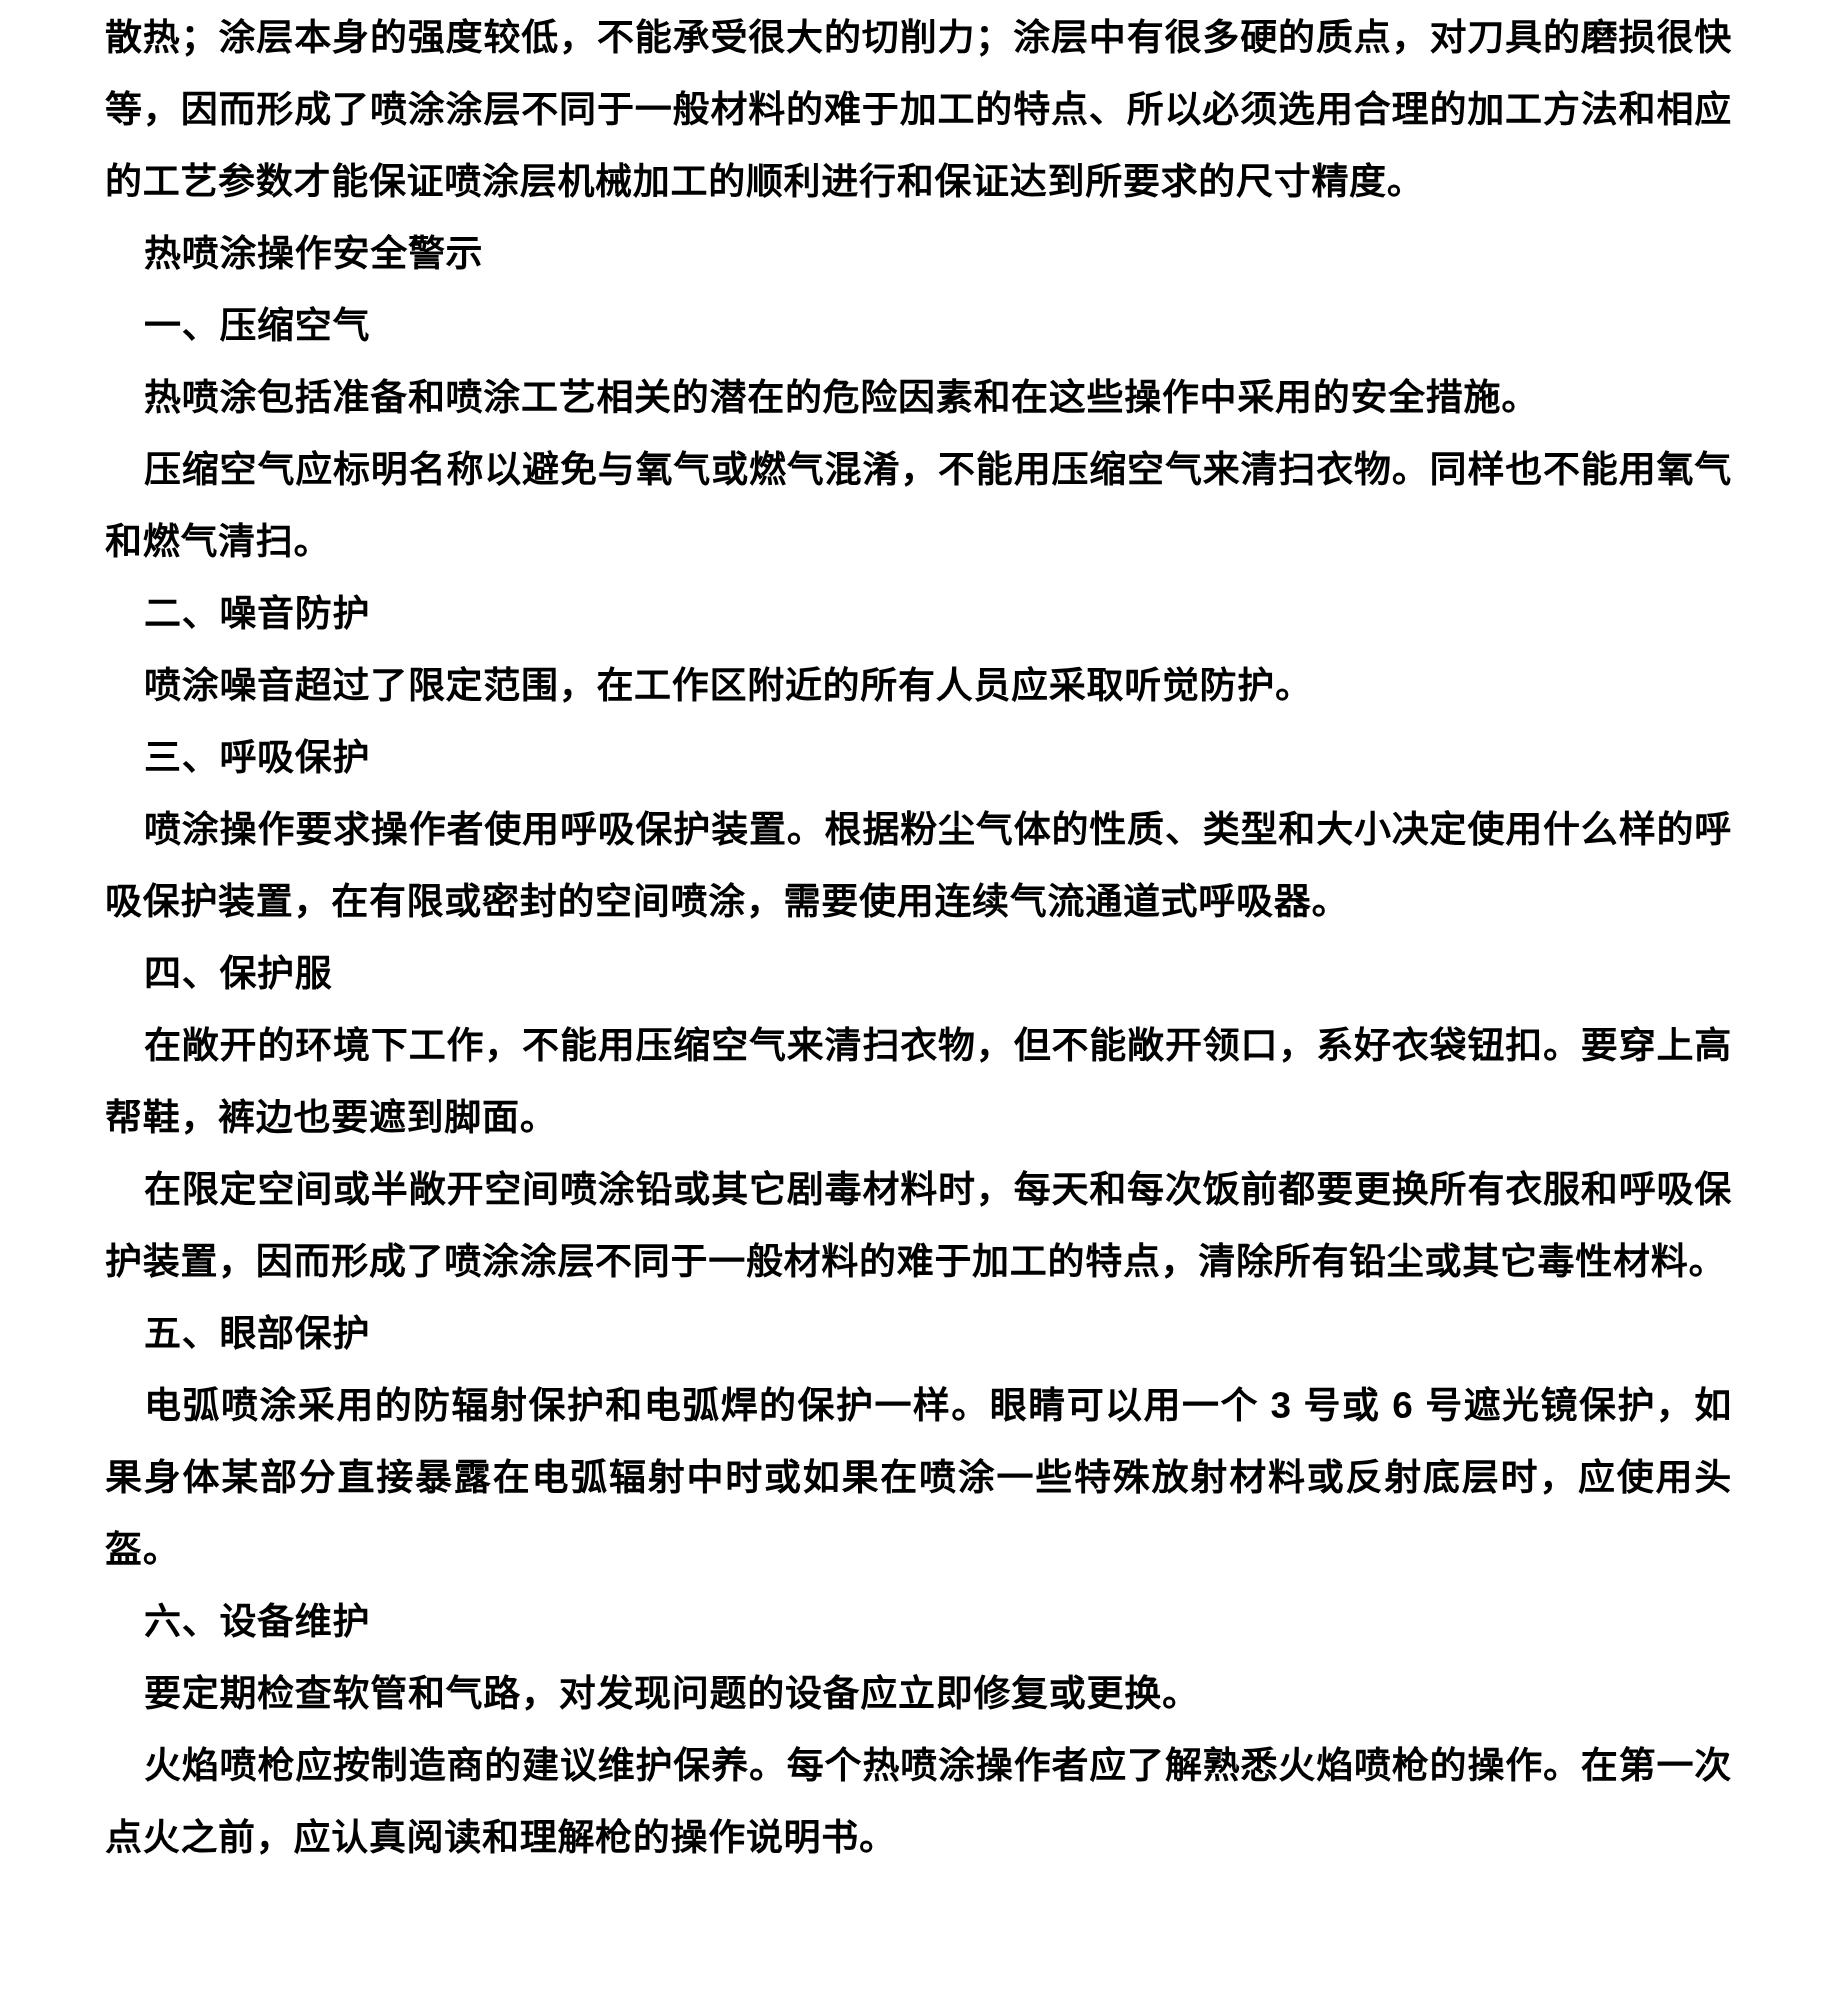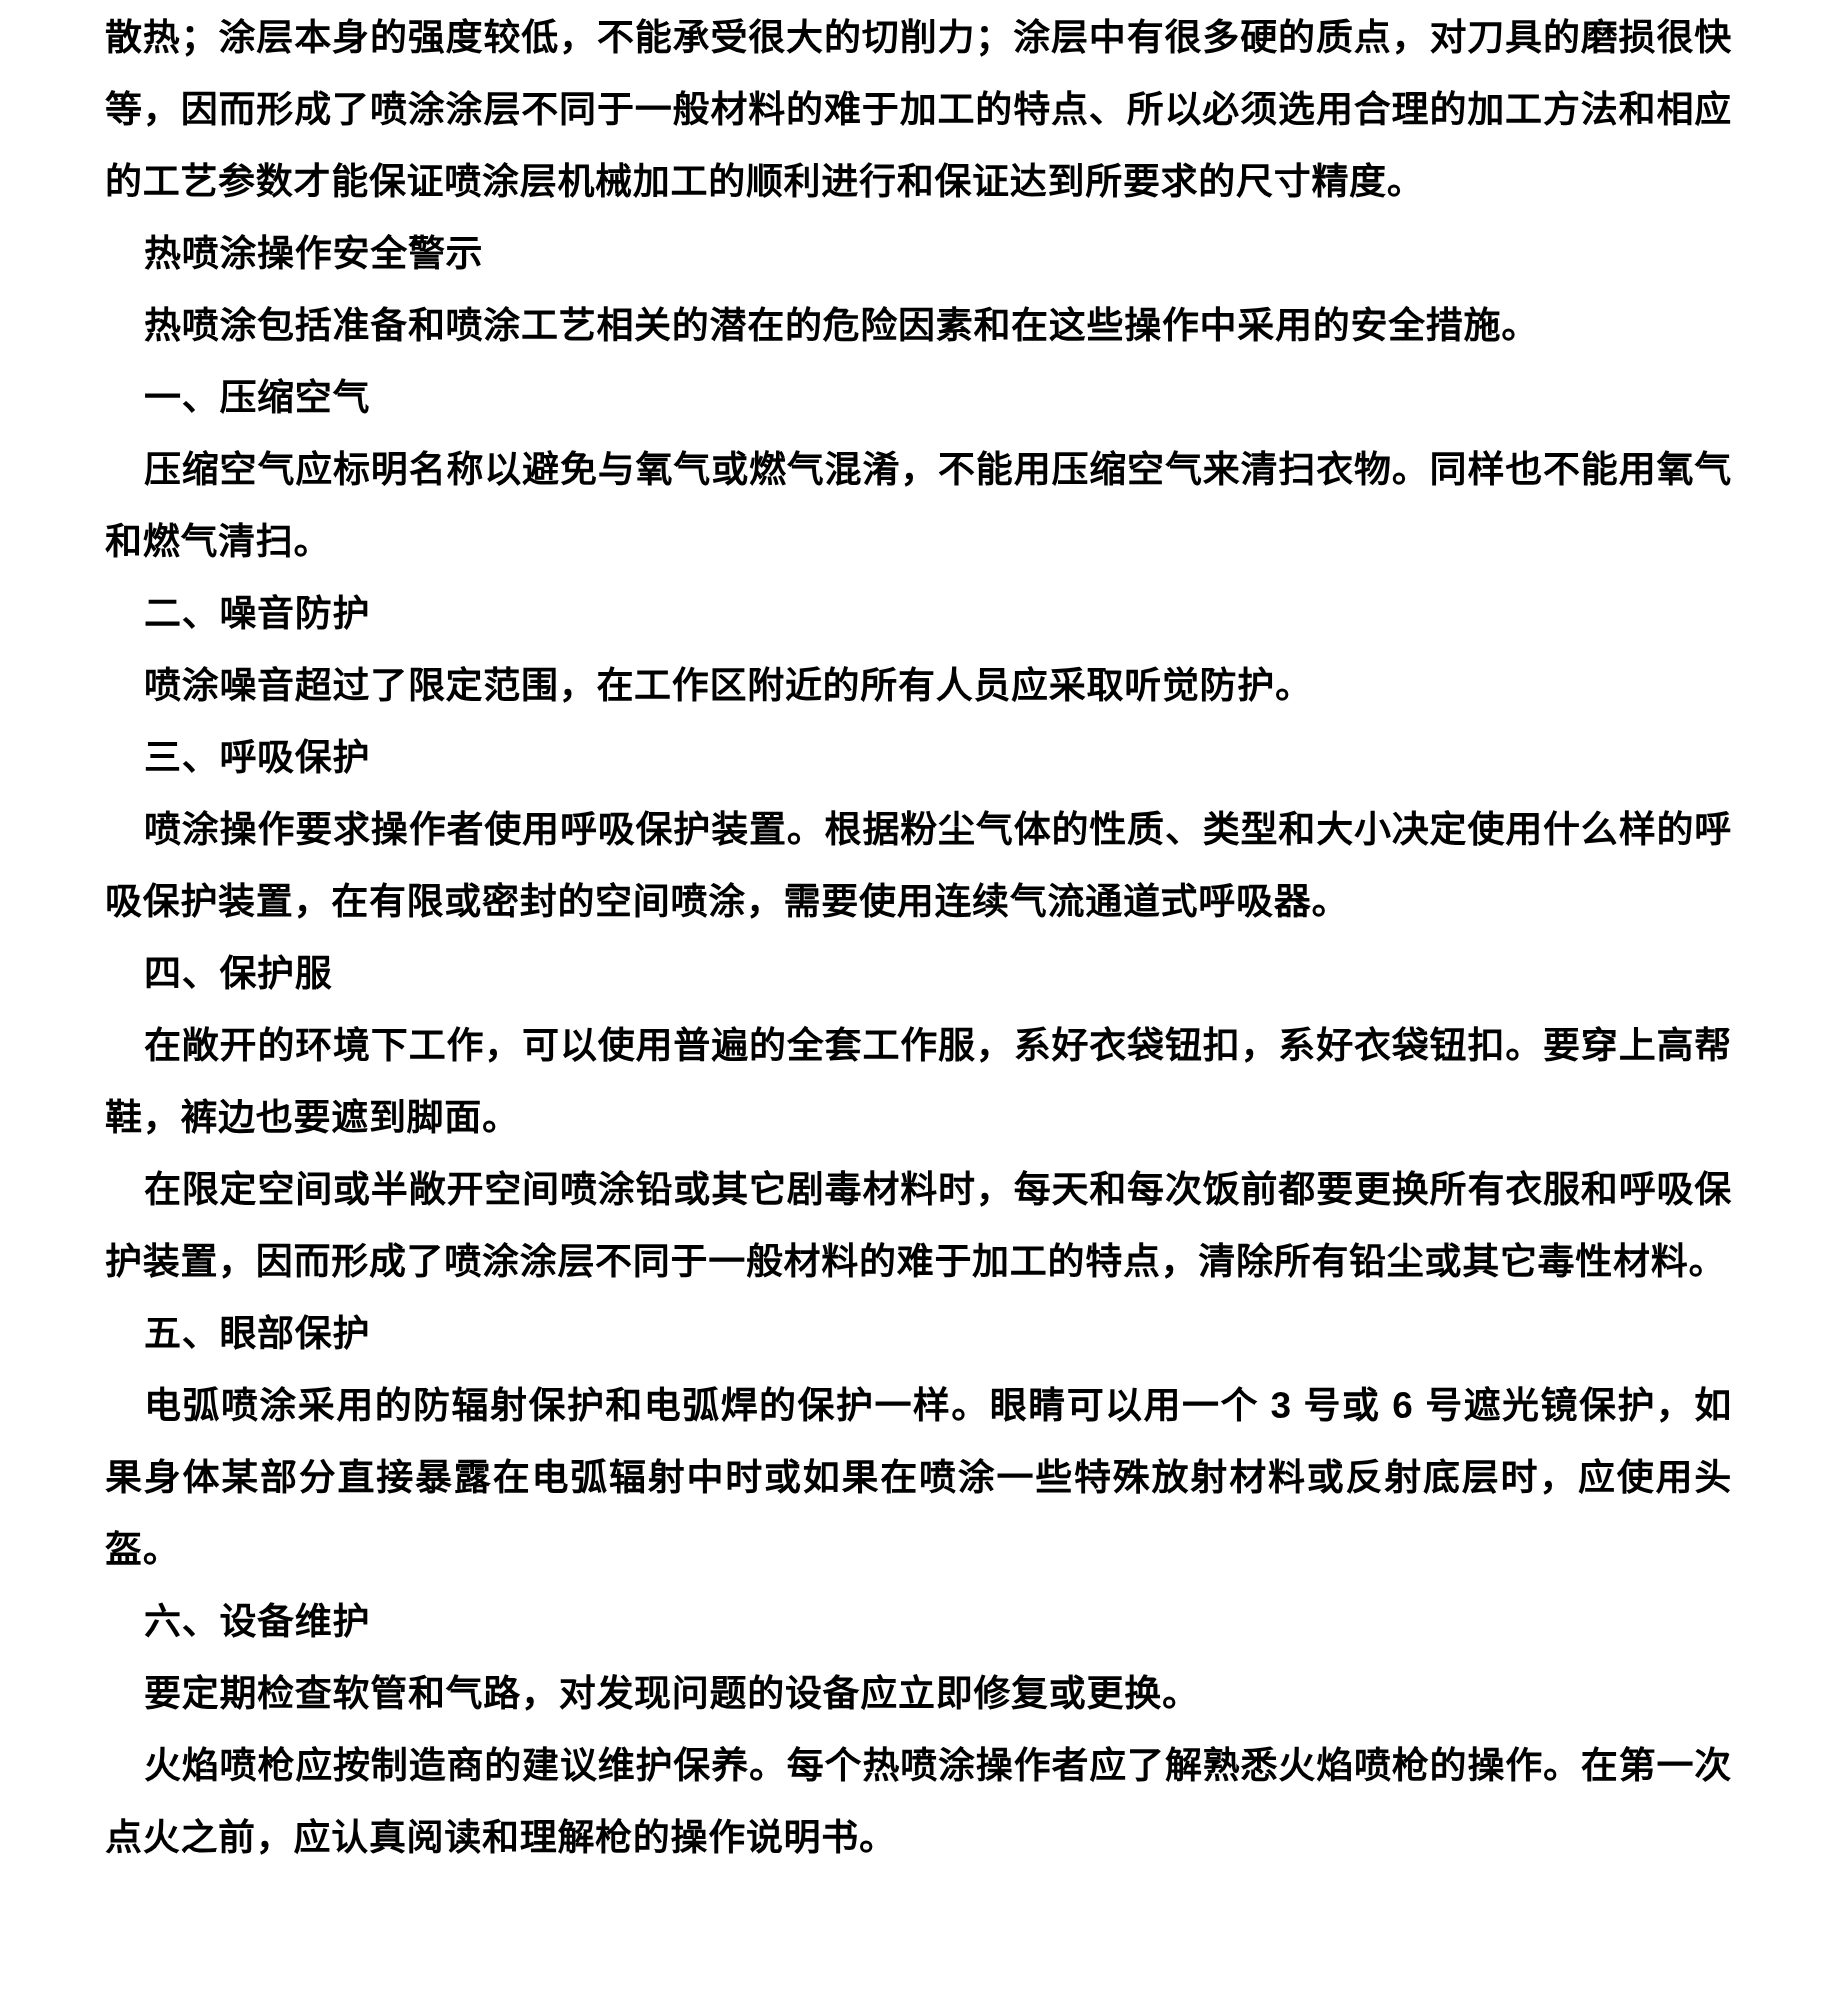--- a/index.html
+++ b/index.html
@@ -35,29 +35,29 @@
     text-indent: 39px;
   }
 </style>
 </head>
 <body>
 
 <div class="page">
   <div class="content">
     <p>散热；涂层本身的强度较低，不能承受很大的切削力；涂层中有很多硬的质点，对刀具的磨损很快等，因而形成了喷涂涂层不同于一般材料的难于加工的特点、所以必须选用合理的加工方法和相应的工艺参数才能保证喷涂层机械加工的顺利进行和保证达到所要求的尺寸精度。</p>
     <p class="indent">热喷涂操作安全警示</p>
+    <p class="indent">一、压缩空气</p>
     <p class="indent">热喷涂包括准备和喷涂工艺相关的潜在的危险因素和在这些操作中采用的安全措施。</p>
-    <p class="indent">一、压缩空气</p>
     <p class="indent">压缩空气应标明名称以避免与氧气或燃气混淆，不能用压缩空气来清扫衣物。同样也不能用氧气和燃气清扫。</p>
     <p class="indent">二、噪音防护</p>
     <p class="indent">喷涂噪音超过了限定范围，在工作区附近的所有人员应采取听觉防护。</p>
     <p class="indent">三、呼吸保护</p>
     <p class="indent">喷涂操作要求操作者使用呼吸保护装置。根据粉尘气体的性质、类型和大小决定使用什么样的呼吸保护装置，在有限或密封的空间喷涂，需要使用连续气流通道式呼吸器。</p>
     <p class="indent">四、保护服</p>
-    <p class="indent">在敞开的环境下工作，可以使用普遍的全套工作服，系好衣袋钮扣，系好衣袋钮扣。要穿上高帮鞋，裤边也要遮到脚面。</p>
+    <p class="indent">在敞开的环境下工作，不能用压缩空气来清扫衣物，但不能敞开领口，系好衣袋钮扣。要穿上高帮鞋，裤边也要遮到脚面。</p>
     <p class="indent">在限定空间或半敞开空间喷涂铅或其它剧毒材料时，每天和每次饭前都要更换所有衣服和呼吸保护装置，因而形成了喷涂涂层不同于一般材料的难于加工的特点，清除所有铅尘或其它毒性材料。</p>
     <p class="indent">五、眼部保护</p>
     <p class="indent">电弧喷涂采用的防辐射保护和电弧焊的保护一样。眼睛可以用一个 3 号或 6 号遮光镜保护，如果身体某部分直接暴露在电弧辐射中时或如果在喷涂一些特殊放射材料或反射底层时，应使用头盔。</p>
     <p class="indent">六、设备维护</p>
     <p class="indent">要定期检查软管和气路，对发现问题的设备应立即修复或更换。</p>
     <p class="indent">火焰喷枪应按制造商的建议维护保养。每个热喷涂操作者应了解熟悉火焰喷枪的操作。在第一次点火之前，应认真阅读和理解枪的操作说明书。</p>
   </div>
 </div>
 
 

